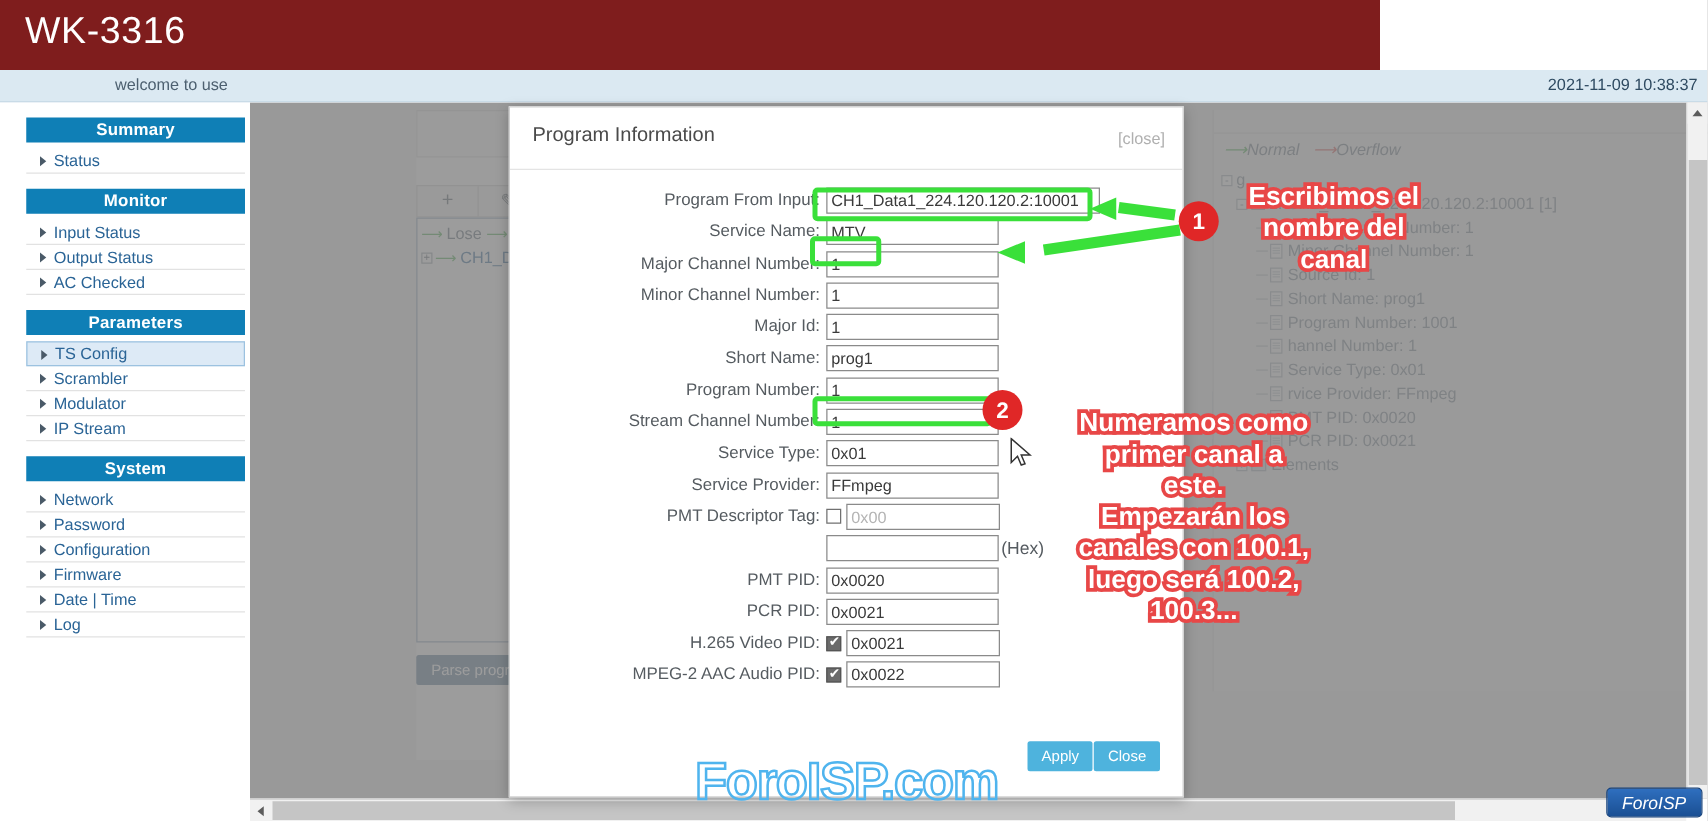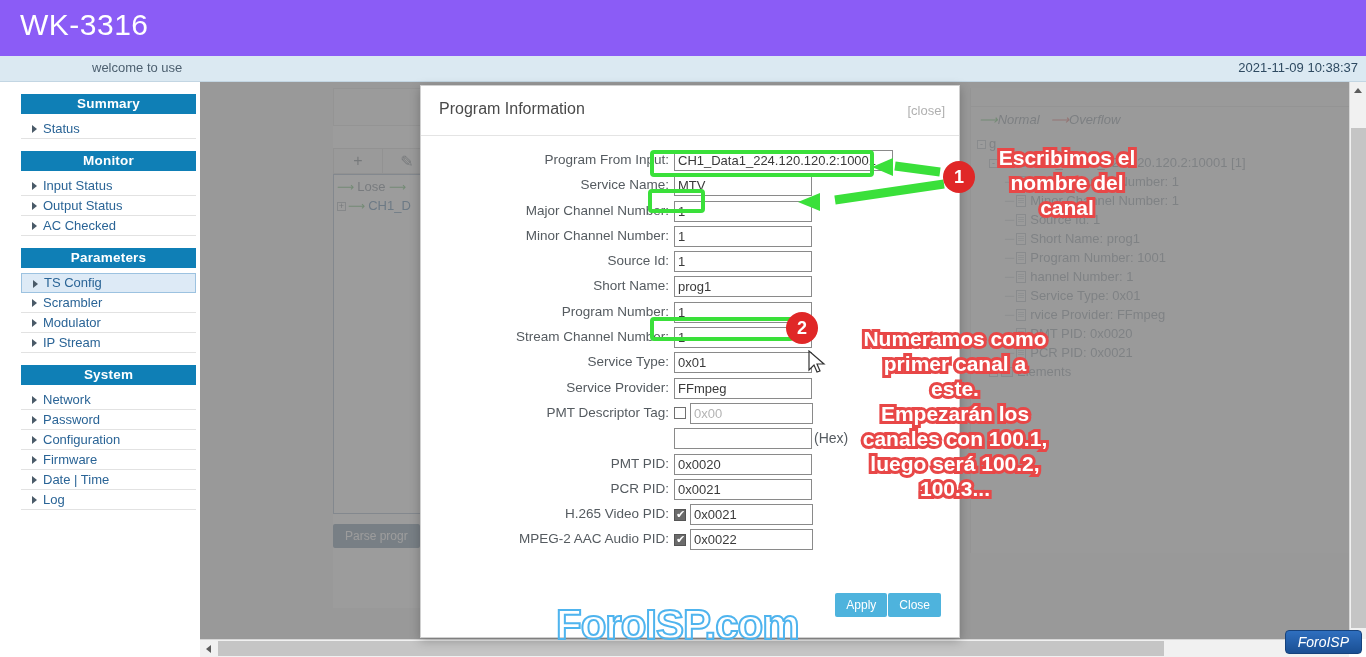--- a/index.html
+++ b/index.html
@@ -7,22 +7,22 @@
     margin: 0; padding: 0;
     width: 1366px; height: 657px;
     overflow: hidden;
     font-family: "Liberation Sans", sans-serif;
     background: #ffffff;
   }
   #root { position: relative; width: 1366px; height: 657px; overflow: hidden; }
 
   
   .brandbar {
-    position: absolute; left: 0; top: 0; width: 1366px; height: 56px;
-    background: #8b5cf6;
+    position: absolute; left: 0; top: 0; width: 1104px; height: 56px;
+    background: #7f1d1d;
   }
   .brandbar .brand {
     position: absolute; left: 20px; top: 8px;
     color: #ffffff; font-size: 30px; font-weight: 400; letter-spacing: .5px;
   }
   .welcomebar {
     position: absolute; left: 0; top: 56px; width: 1366px; height: 26px;
     background: #dbe9f2; border-bottom: 1px solid #c3d6e3;
   }
   .welcomebar .welcome {
@@ -196,21 +196,21 @@
     width: 0; height: 0; border-right: 5px solid #5c5c5c;
     border-top: 4px solid transparent; border-bottom: 4px solid transparent;
   }
   .hscroll .hs-thumb {
     position: absolute; left: 18px; top: 1px; width: 946px; height: 15px;
     background: #c5c5c5;
   }
 
   
   .dialog {
-    position: absolute; left: 420px; top: 85px; width: 540px; height: 553px;
+    position: absolute; left: 407px; top: 85px; width: 540px; height: 553px;
     background: #ffffff; border: 1px solid #d0d0d0;
     box-shadow: 0 3px 10px rgba(0,0,0,.25);
     z-index: 100;
   }
   .dlg-head { position: relative; height: 50px; border-bottom: 1px solid #e4e4e4; }
   .dlg-title {
     position: absolute; left: 18px; top: 14px;
     font-size: 16px; color: #4a4a4a;
   }
   .dlg-close {
@@ -416,21 +416,21 @@
         </div>
         <div class="frow">
           <div class="flabel">Major Channel Number:</div>
           <div class="fctl"><span class="finput" style="display: inline-block; vertical-align: middle;">1</span></div>
         </div>
         <div class="frow">
           <div class="flabel">Minor Channel Number:</div>
           <div class="fctl"><span class="finput" style="display: inline-block; vertical-align: middle;">1</span></div>
         </div>
         <div class="frow">
-          <div class="flabel">Source Id:</div>
+          <div class="flabel">Major Id:</div>
           <div class="fctl"><span class="finput" style="display: inline-block; vertical-align: middle;">1</span></div>
         </div>
         <div class="frow">
           <div class="flabel">Short Name:</div>
           <div class="fctl"><span class="finput" style="display: inline-block; vertical-align: middle;">prog1</span></div>
         </div>
         <div class="frow">
           <div class="flabel">Program Number:</div>
           <div class="fctl"><span class="finput" style="display: inline-block; vertical-align: middle;">1</span></div>
         </div>

